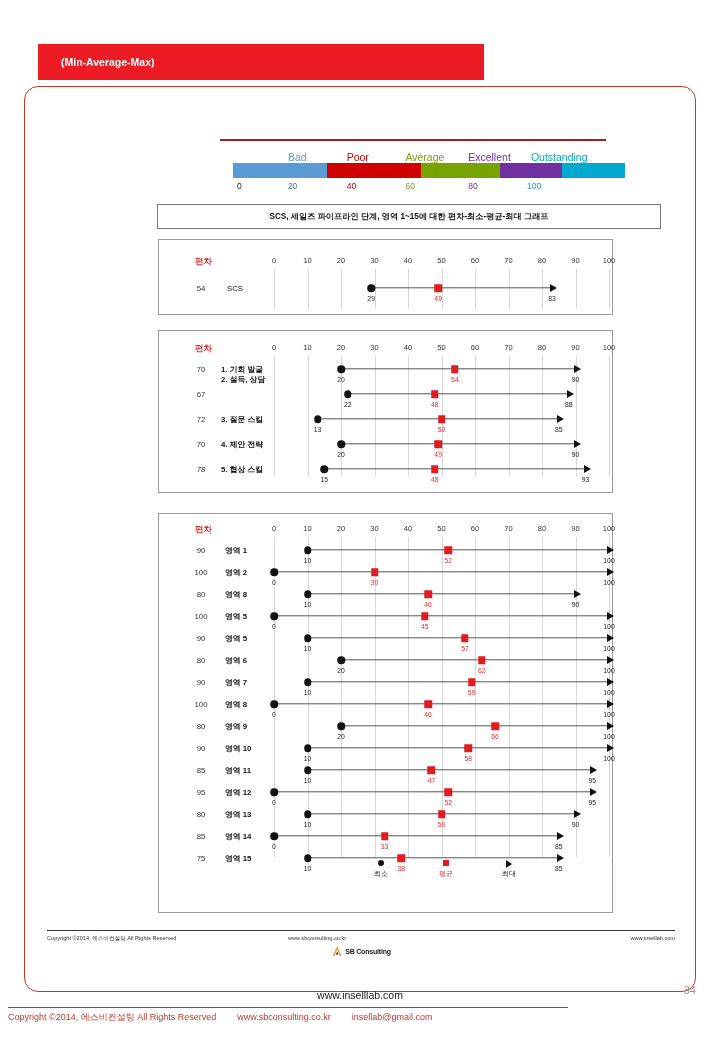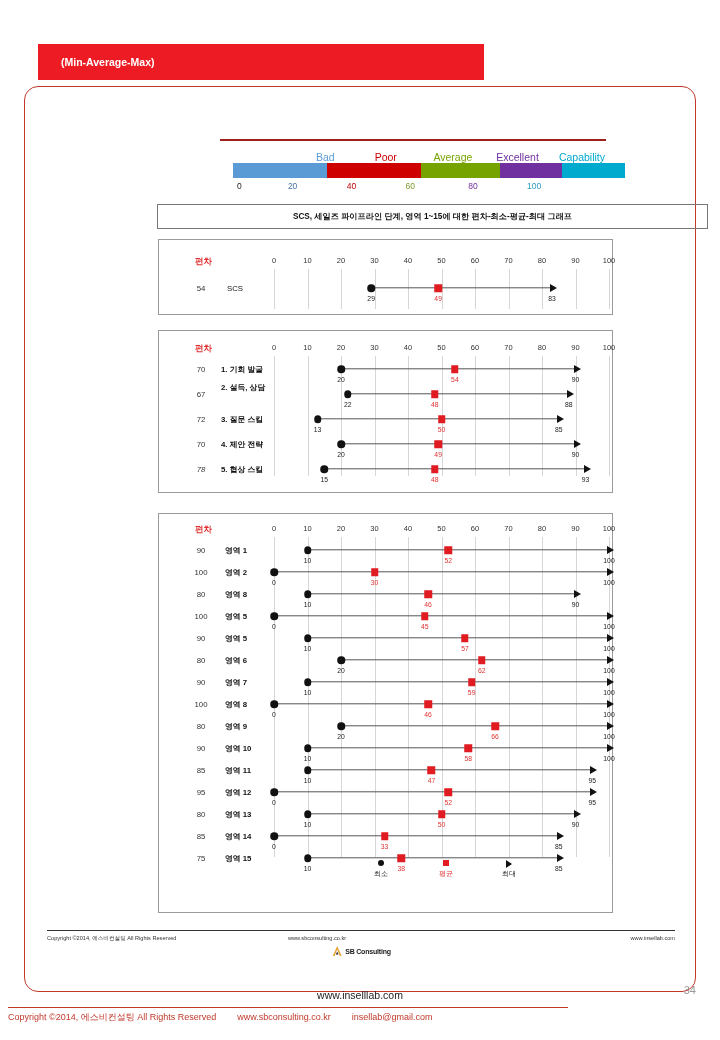--- a/index.html
+++ b/index.html
@@ -31,30 +31,30 @@
     color:#5B2D8E; font-size:15.5px; font-weight:bold; letter-spacing:0.2px;
   }
   .title-rule{
     position:absolute; left:195px; top:52px; width:386px; height:2.4px; background:#A02020;
   }
 
   
   .legend-wrap{ position:absolute; left:208px; top:60px; width:392px; }
   .legend-labels{ position:relative; height:16px; }
   .legend-labels span{
-    position:absolute; font-size:10.5px; white-space:nowrap; bottom:0;margin-left:28px;
+    position:absolute; font-size:10.5px; white-space:nowrap; bottom:0;
   }
   .legend-bar{ display:flex; height:15px; width:100%; }
   .legend-bar div{ height:100%; }
   .legend-ticks{ position:relative; height:14px; margin-top:2px; }
   .legend-ticks span{ position:absolute; font-size:8.5px; top:1px; }
 
   
   .subtitle-box{
-    position:absolute; left:132px; top:117px; width:551px; height:25px;
+    position:absolute; left:132px; top:117px; width:504px; height:25px;
     border:1px solid #777; display:flex; align-items:center; justify-content:center;
   }
   .subtitle-box span{ font-size:8.2px; font-weight:bold; color:#111; }
 
   
   .panel{
     position:absolute; border:1px solid #9a9a9a; background:#fff;
   }
   .panel-inner{ position:relative; width:100%; height:100%; }
 
@@ -152,21 +152,21 @@
 <div class="slide-frame">
 
   <div class="title-rule"></div>
 
   <div class="legend-wrap">
     <div class="legend-labels" id="legend-labels">
         <span style="left: 14%; color: rgb(91, 155, 213);">Bad</span>
         <span style="left: 29%; color: rgb(206, 0, 0);">Poor</span>
         <span style="left: 44%; color: rgb(118, 163, 0);">Average</span>
         <span style="left: 60%; color: rgb(112, 48, 160);">Excellent</span>
-        <span style="left: 76%; color: rgb(0, 169, 206);">Capability</span>
+        <span style="left: 76%; color: rgb(0, 169, 206);">Outstanding</span>
       </div>
     <div class="legend-bar" id="legend-bar">
         <div style="width: 24%; background: rgb(91, 155, 213);"></div>
         <div style="width: 24%; background: rgb(206, 0, 0);"></div>
         <div style="width: 20%; background: rgb(118, 163, 0);"></div>
         <div style="width: 16%; background: rgb(112, 48, 160);"></div>
         <div style="width: 16%; background: rgb(0, 169, 206);"></div>
       </div>
     <div class="legend-ticks" id="legend-ticks">
         <span style="left: 1%; color: rgb(34, 34, 34);">0</span>
@@ -246,21 +246,21 @@
         <div class="row-dev" style="left: 42px; top: 38px;">70</div>
         <div class="row-name" style="left: 62px; top: 38px;">1. 기회 발굴</div>
         <div class="rng-line" style="left: 182px; width: 234.5px; top: 38px;"></div>
         <div class="rng-min" style="left: 182px; top: 38px;"></div>
         <div class="rng-max" style="left: 416.5px; top: 38px;"></div>
         <div class="rng-avg" style="left: 295.9px; top: 38px;"></div>
         <div class="val-min" style="left: 182px; top: 45px;">20</div>
         <div class="val-avg" style="left: 295.9px; top: 45px;">54</div>
         <div class="val-max" style="left: 416.5px; top: 45px;">90</div>
         <div class="row-dev" style="left: 42px; top: 63px;">67</div>
-        <div class="row-name" style="left: 62px; top: 56px;">2. 설득, 상담</div>
+        <div class="row-name" style="left: 62px; top: 48px;">2. 설득, 상담</div>
         <div class="rng-line" style="left: 188.7px; width: 221.1px; top: 63px;"></div>
         <div class="rng-min" style="left: 188.7px; top: 63px;"></div>
         <div class="rng-max" style="left: 409.8px; top: 63px;"></div>
         <div class="rng-avg" style="left: 275.8px; top: 63px;"></div>
         <div class="val-min" style="left: 188.7px; top: 70px;">22</div>
         <div class="val-avg" style="left: 275.8px; top: 70px;">48</div>
         <div class="val-max" style="left: 409.8px; top: 70px;">88</div>
         <div class="row-dev" style="left: 42px; top: 88px;">72</div>
         <div class="row-name" style="left: 62px; top: 88px;">3. 질문 스킬</div>
         <div class="rng-line" style="left: 158.55px; width: 241.2px; top: 88px;"></div>

